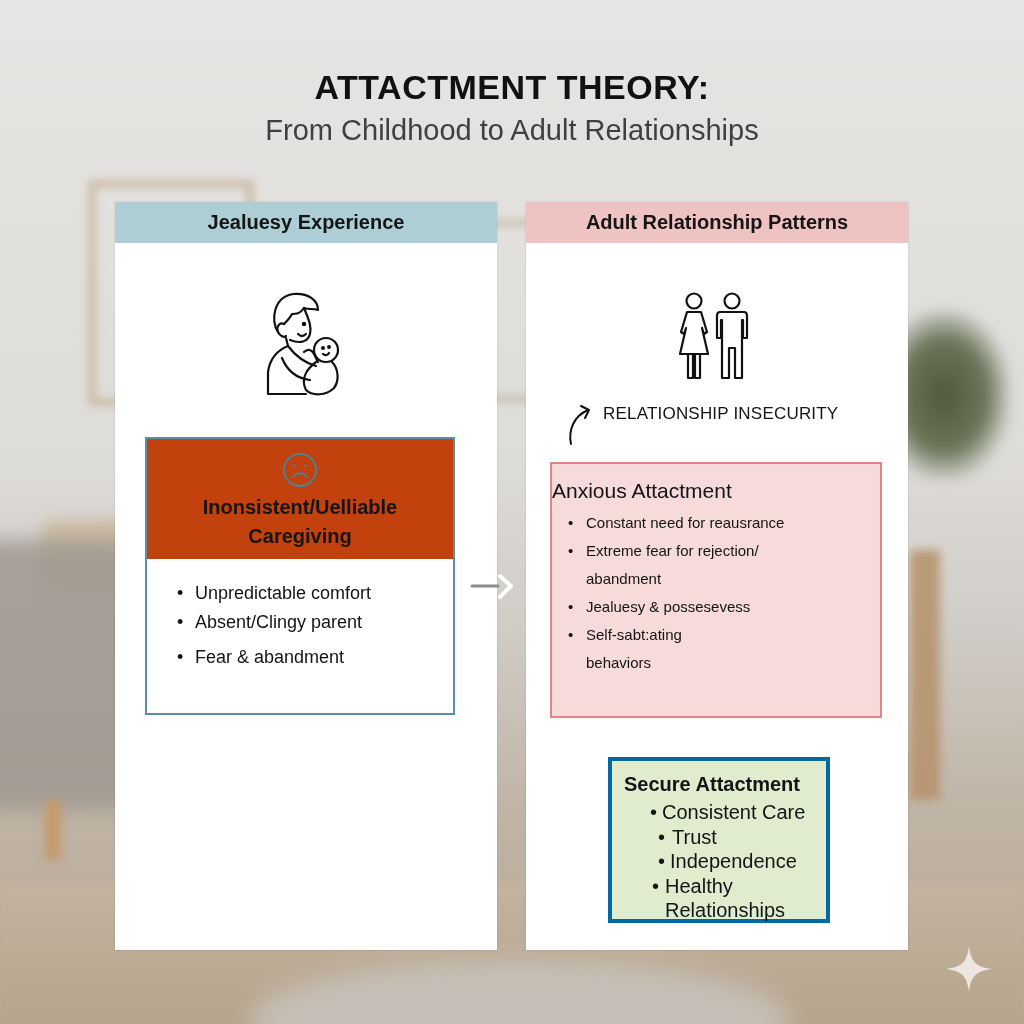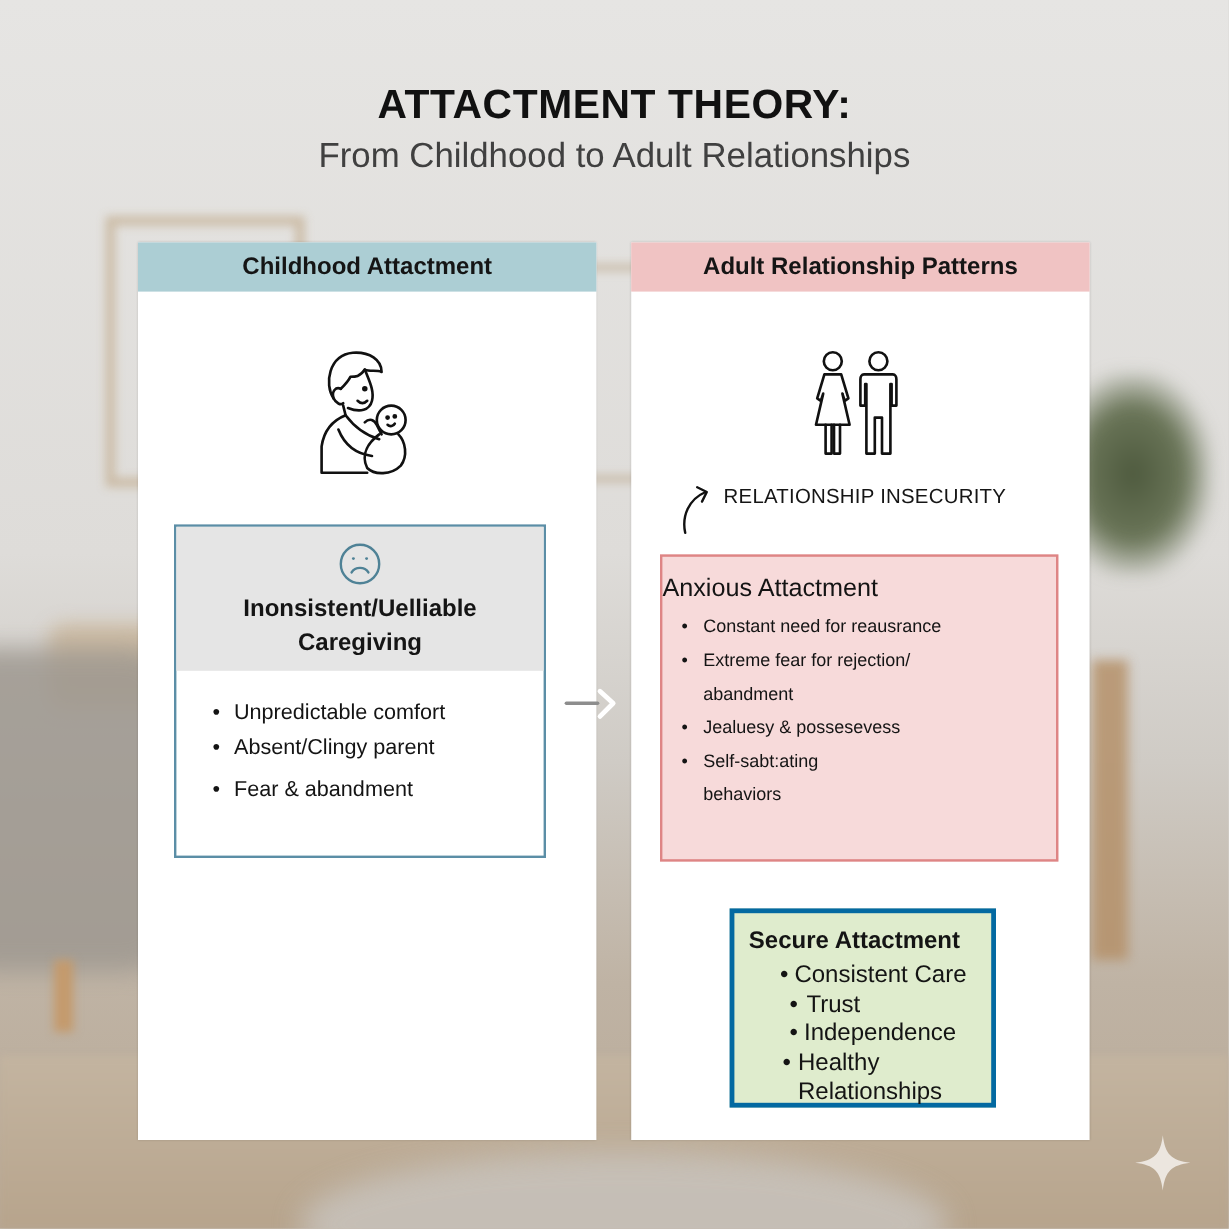--- a/index.html
+++ b/index.html
@@ -44,21 +44,21 @@
   .panel-header { height:41px; display:flex; align-items:center; justify-content:center;
     font-weight:bold; font-size:20px; color:#151515; }
   .left .panel-header { background:#acced4; }
   .right .panel-header { background:#f0c3c3; }
 
   .icon-parent { position:absolute; left:145px; top:86px; width:80px; height:110px; }
   .icon-couple { position:absolute; left:148px; top:90px; width:80px; height:92px; }
 
   .care-box { position:absolute; left:30px; top:235px; width:306px; height:274px;
     border:2px solid #5b8ea6; background:#fff; }
-  .care-top { background:#e5e5e5; height:120px; text-align:center; }
+  .care-top { background:#c2410c; height:120px; text-align:center; }
   .sad-icon { display:block; margin:0 auto; padding-top:13px; width:36px; height:36px; }
   .care-title { font-weight:bold; font-size:20px; line-height:29px; margin-top:5px; color:#151515; }
   .care-list { list-style:none; margin:0; padding:20px 0 0 30px; font-size:18px; }
   .care-list li { line-height:29px; position:relative; padding-left:18px; }
   .care-list li:nth-child(3) { margin-top:6px; }
   .care-list li::before { content:"•"; position:absolute; left:0; }
 
   .arrow-conn { position:absolute; left:470px; top:570px; width:52px; height:34px; }
 
   .insecurity { position:absolute; left:40px; top:198px; width:320px; height:50px; }
@@ -102,21 +102,21 @@
   <div class="plant"></div>
   <div class="stand"></div>
   <div class="floor"></div>
   <div class="rug"></div>
 </div>
 
 <div class="title">ATTACTMENT THEORY:</div>
 <div class="subtitle">From Childhood to Adult Relationships</div>
 
 <div class="panel left">
-  <div class="panel-header">Childhood Attactment</div>
+  <div class="panel-header">Jealuesy Experience</div>
 
   <svg class="icon-parent" viewBox="0 0 80 110" fill="none" stroke="#111" stroke-width="2.2" stroke-linecap="round" stroke-linejoin="round">
     <path d="M18 44 C10 32 14 8 34 6 C48 5 58 12 58 22 C54 20 48 22 44 20 C40 26 36 26 32 26 C30 30 26 34 24 36"></path>
     <path d="M24 36 C20 34 16 38 18 44 C20 48 24 50 26 48"></path>
     <path d="M44 20 C48 30 52 38 50 46 C48 54 40 56 30 52"></path>
     <circle cx="44" cy="36" r="1.2" fill="#111"></circle>
     <path d="M38 46 C41 49 44 48 46 46"></path>
     <path d="M26 50 L28 58 C18 62 10 70 8 84 L8 106 L46 106"></path>
     <circle cx="66" cy="62" r="12"></circle>
     <circle cx="63" cy="60" r="0.9" fill="#111"></circle>

